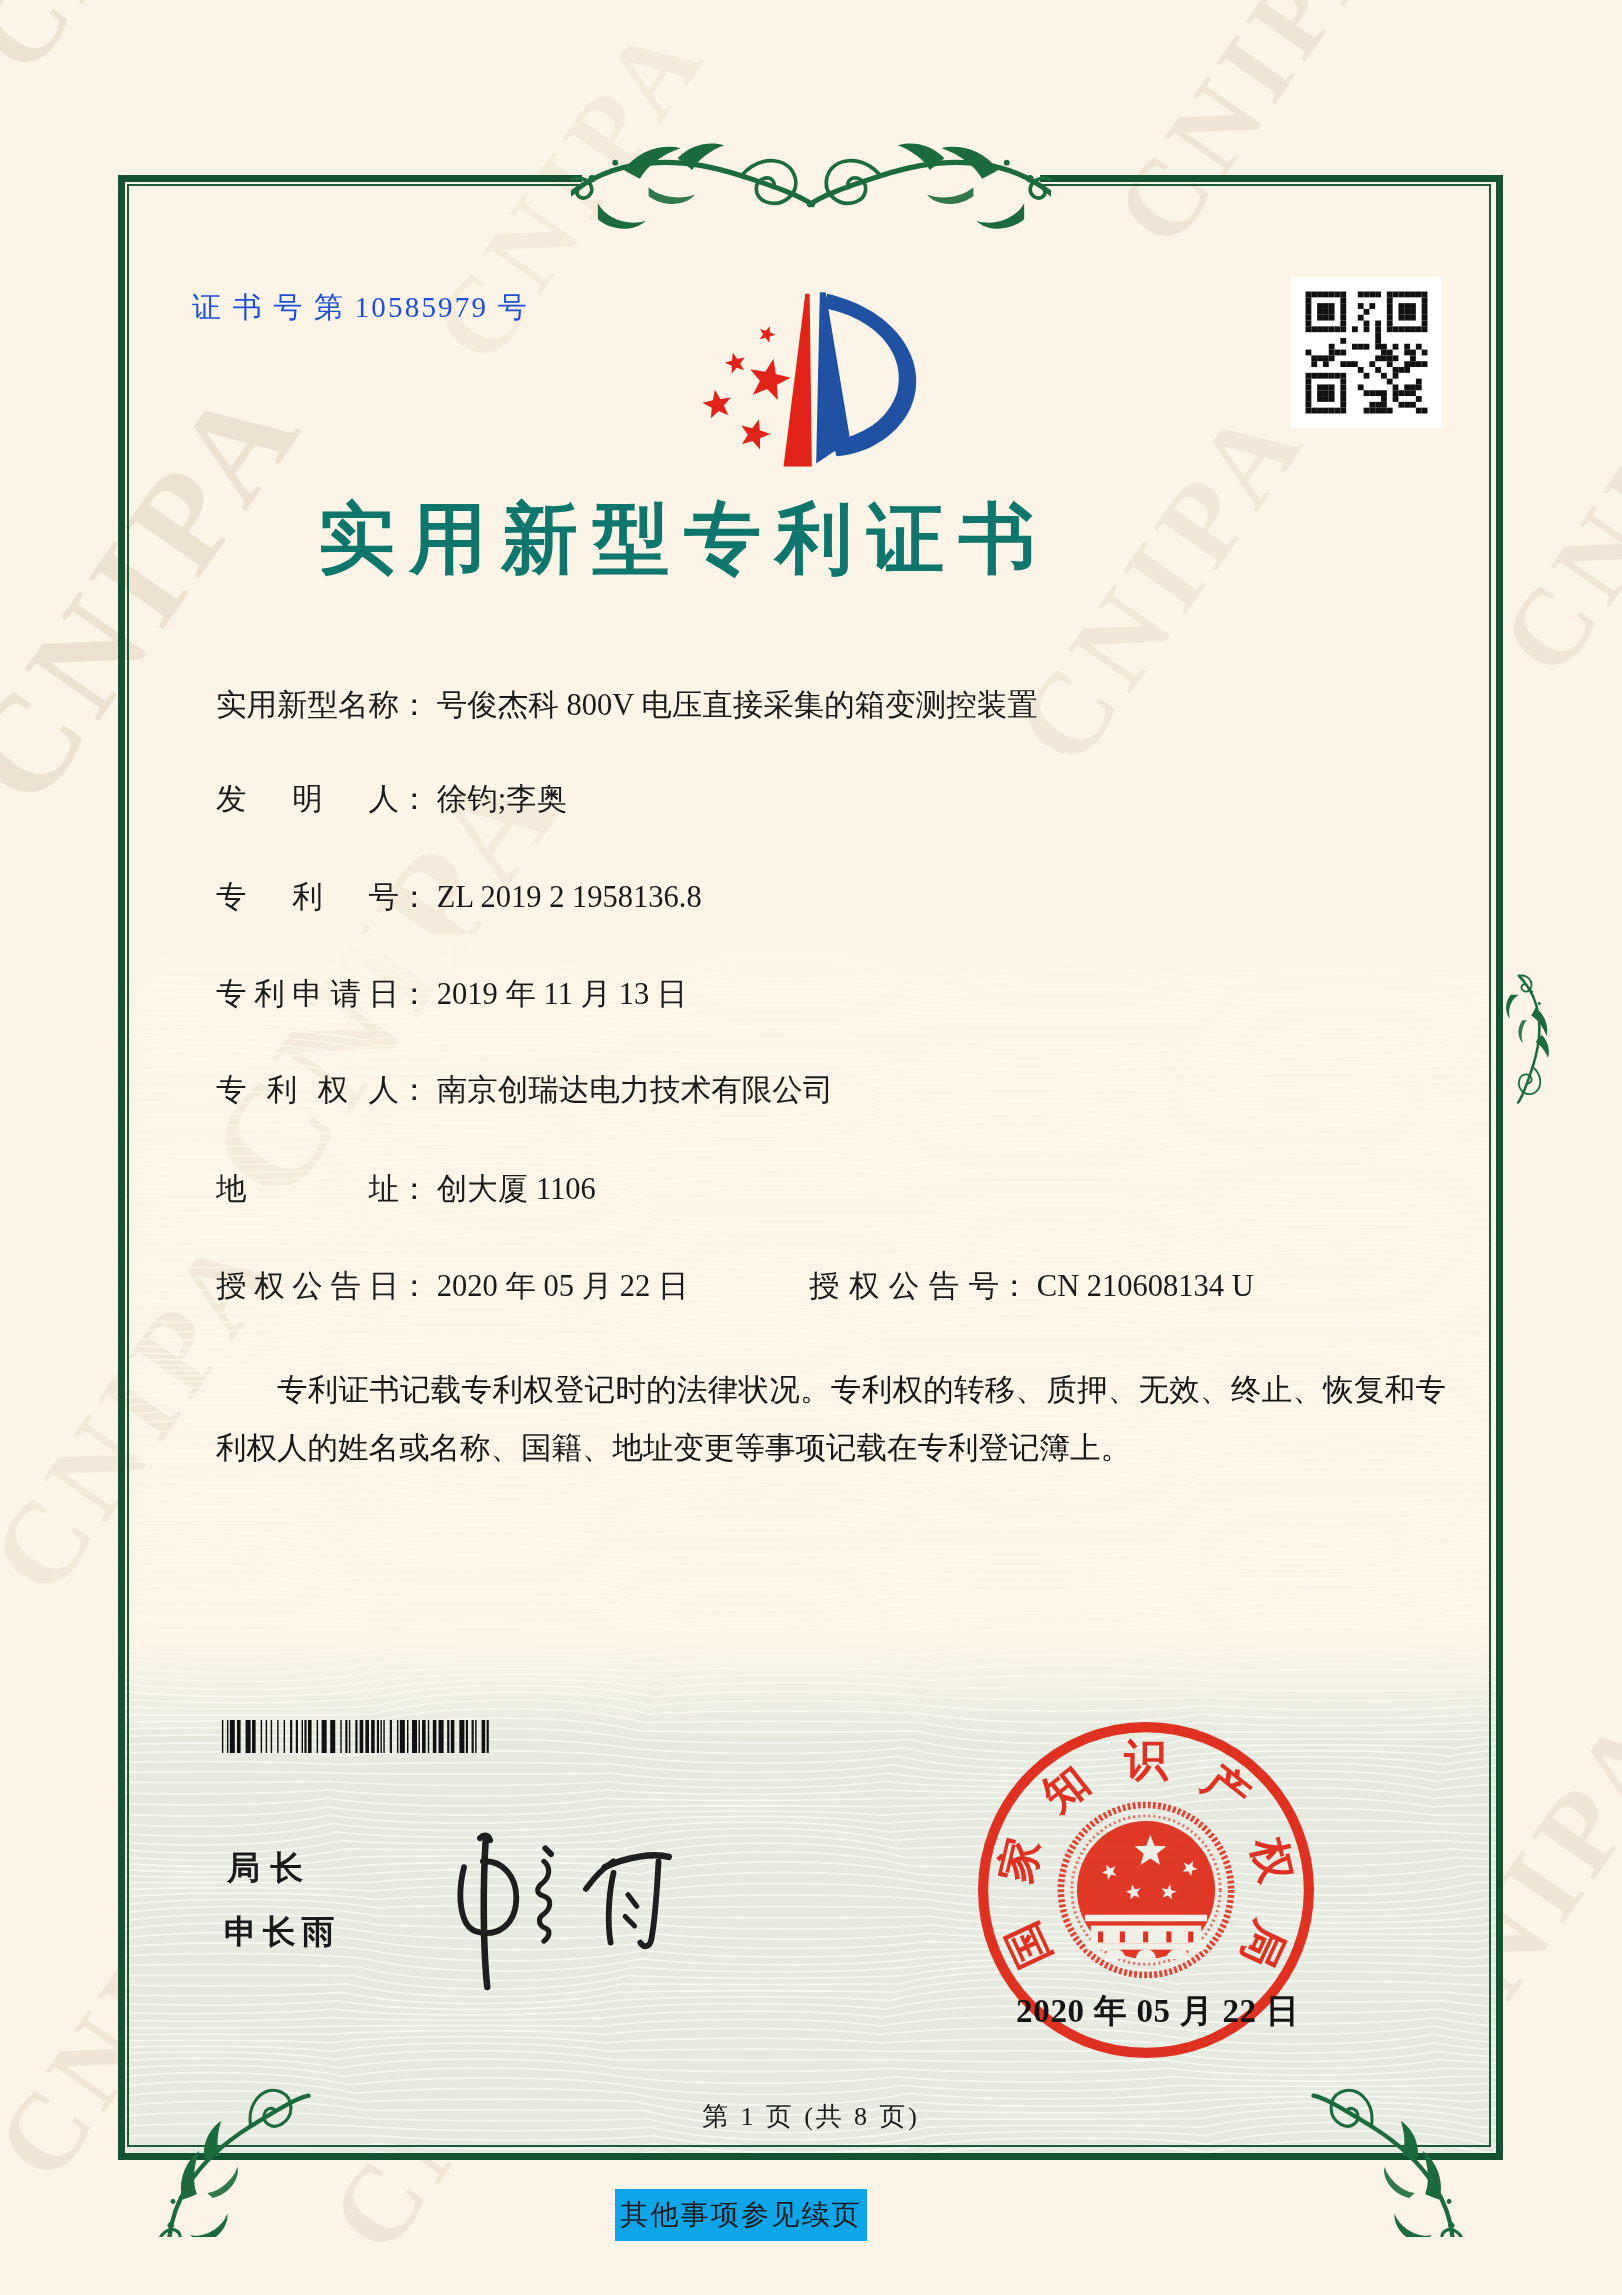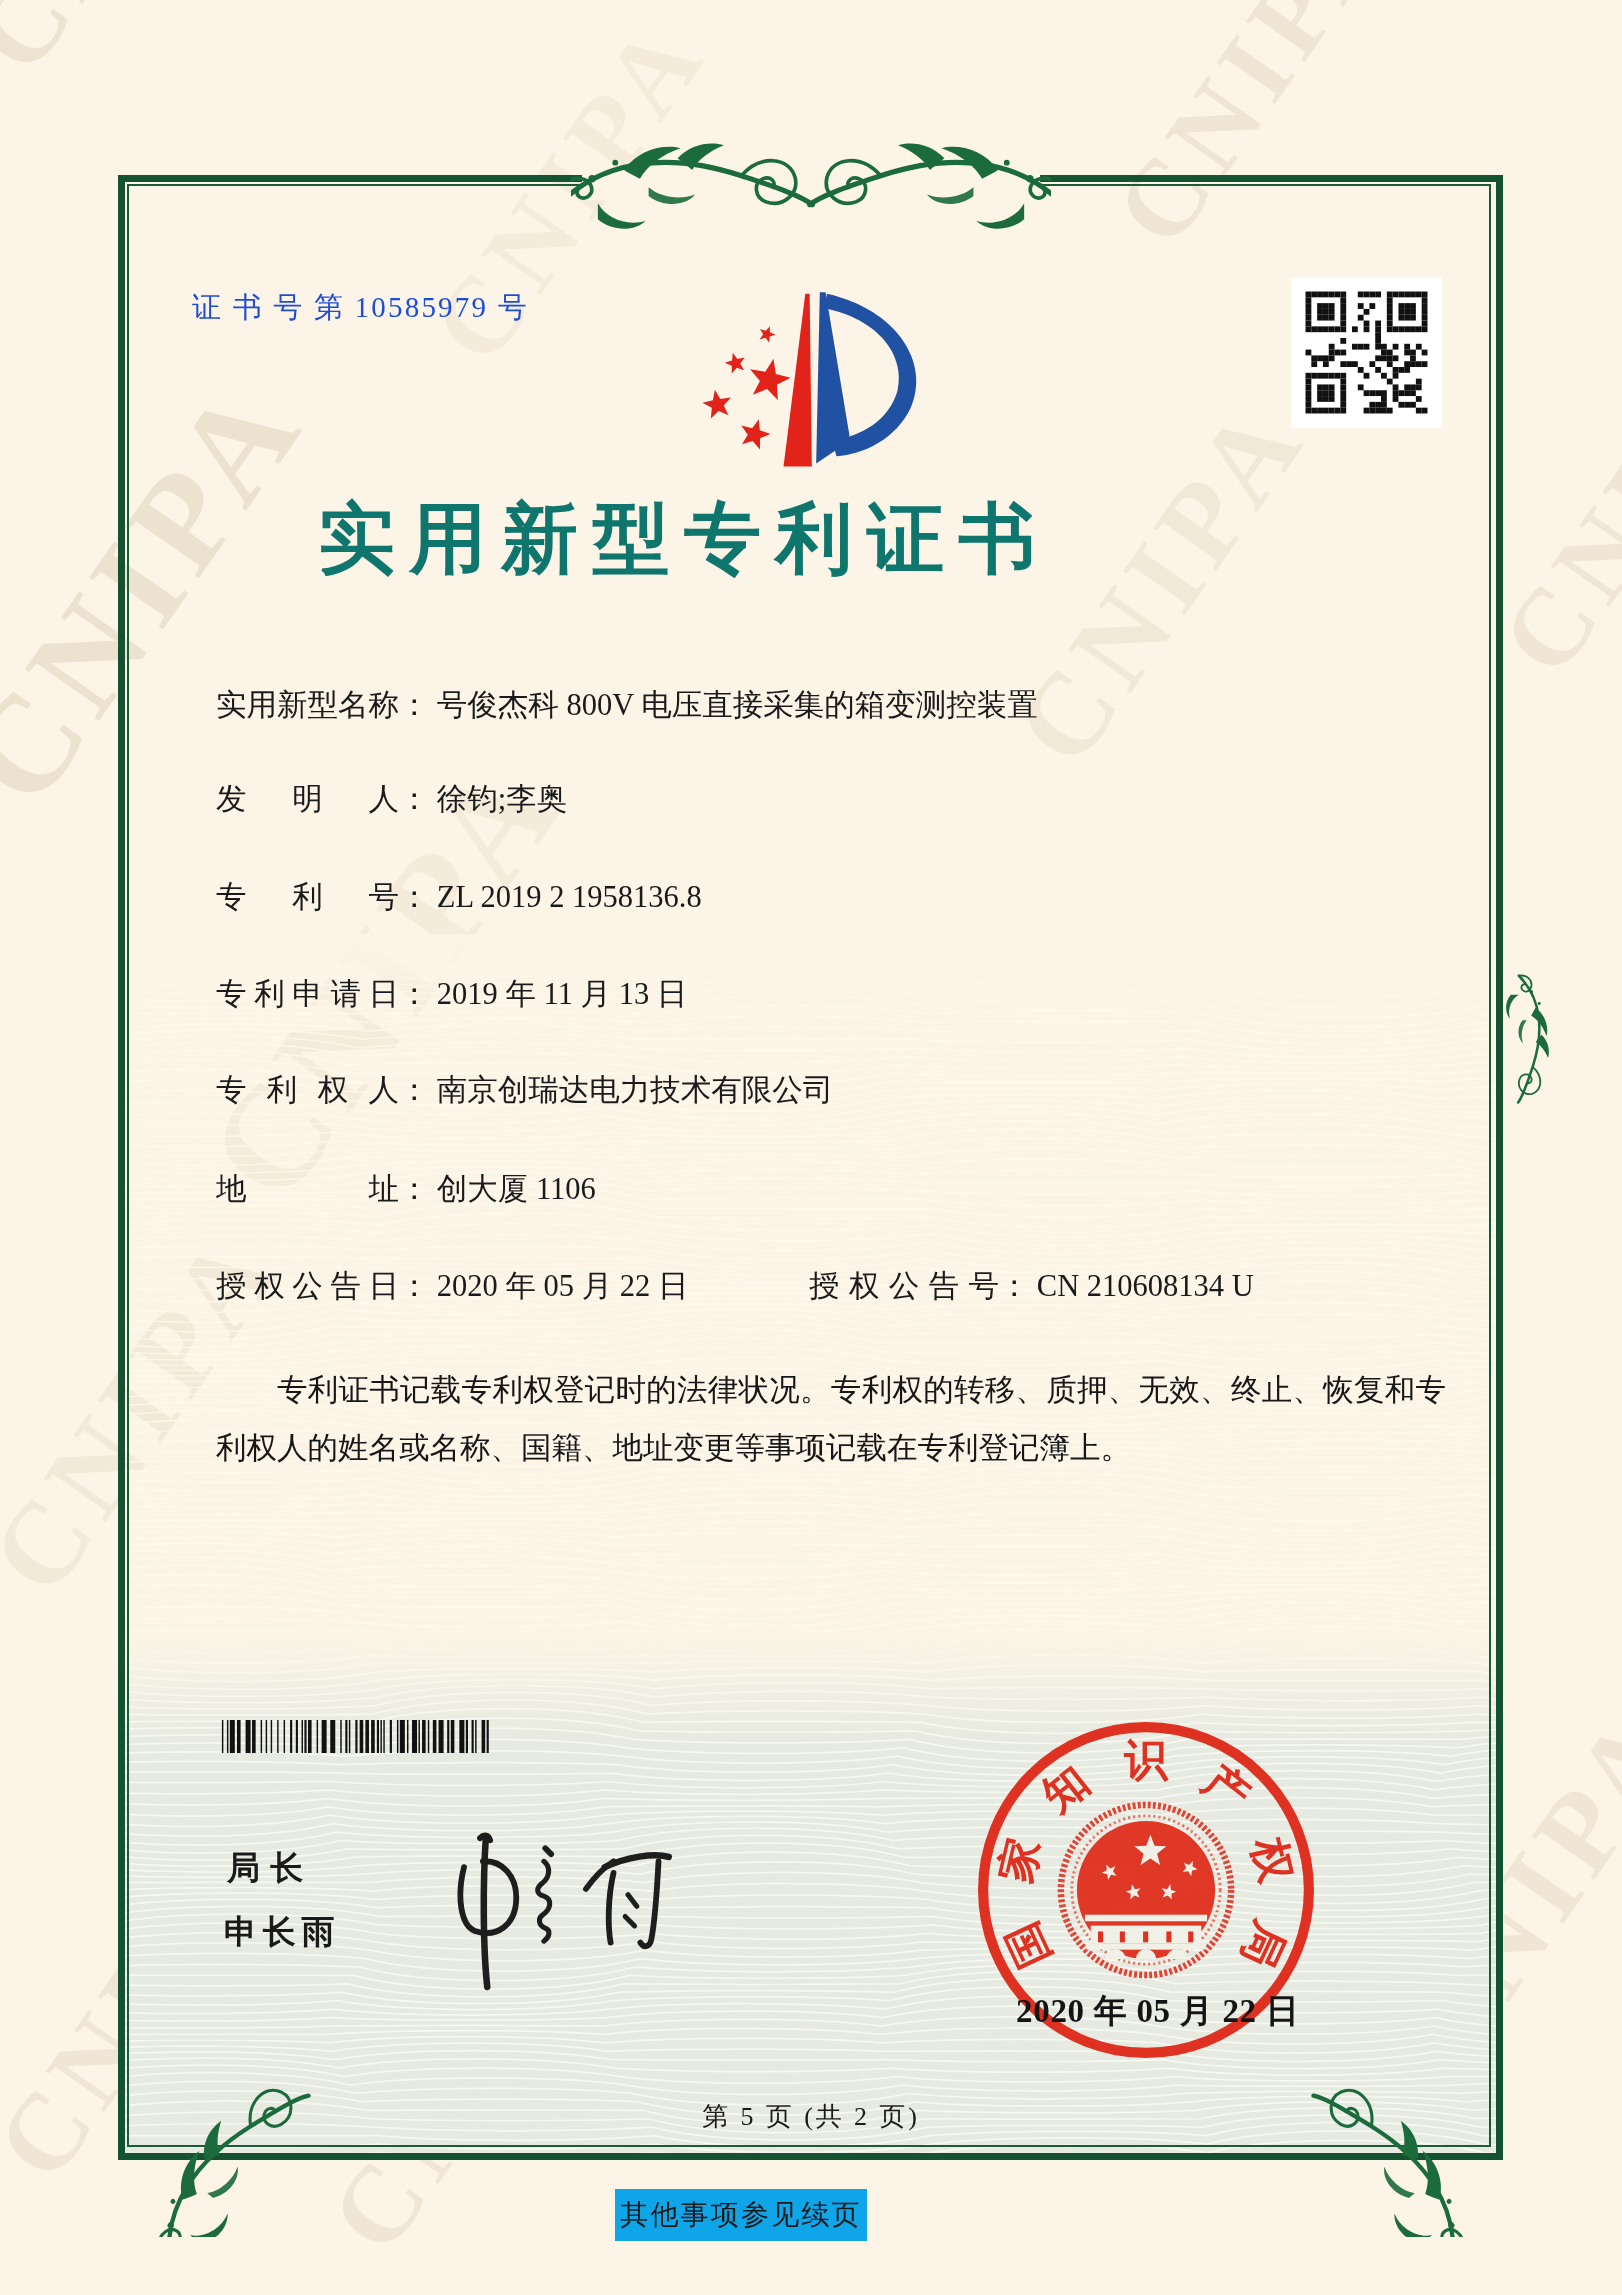--- a/index.html
+++ b/index.html
@@ -634,15 +634,15 @@
     </g>
     <rect x="160" y="316" width="164" height="8" fill="#f2f1e8"></rect>
     <path d="M186,337 a14,14 0 0 1 28,0 z" fill="#f2f1e8"></path>
     <path d="M228,337 a14,14 0 0 1 28,0 z" fill="#f2f1e8"></path>
     <path d="M270,337 a14,14 0 0 1 28,0 z" fill="#f2f1e8"></path>
   </g>
 </svg>
 
 <div class="abs" id="seal-date">2020 年 05 月 22 日</div>
 
-<div class="abs" id="pageinfo">第 5 页 (共 2 页)</div>
+<div class="abs" id="pageinfo">第 1 页 (共 8 页)</div>
 <div class="abs" id="bottomstrip">其他事项参见续页</div>
 
 
 </body></html>

